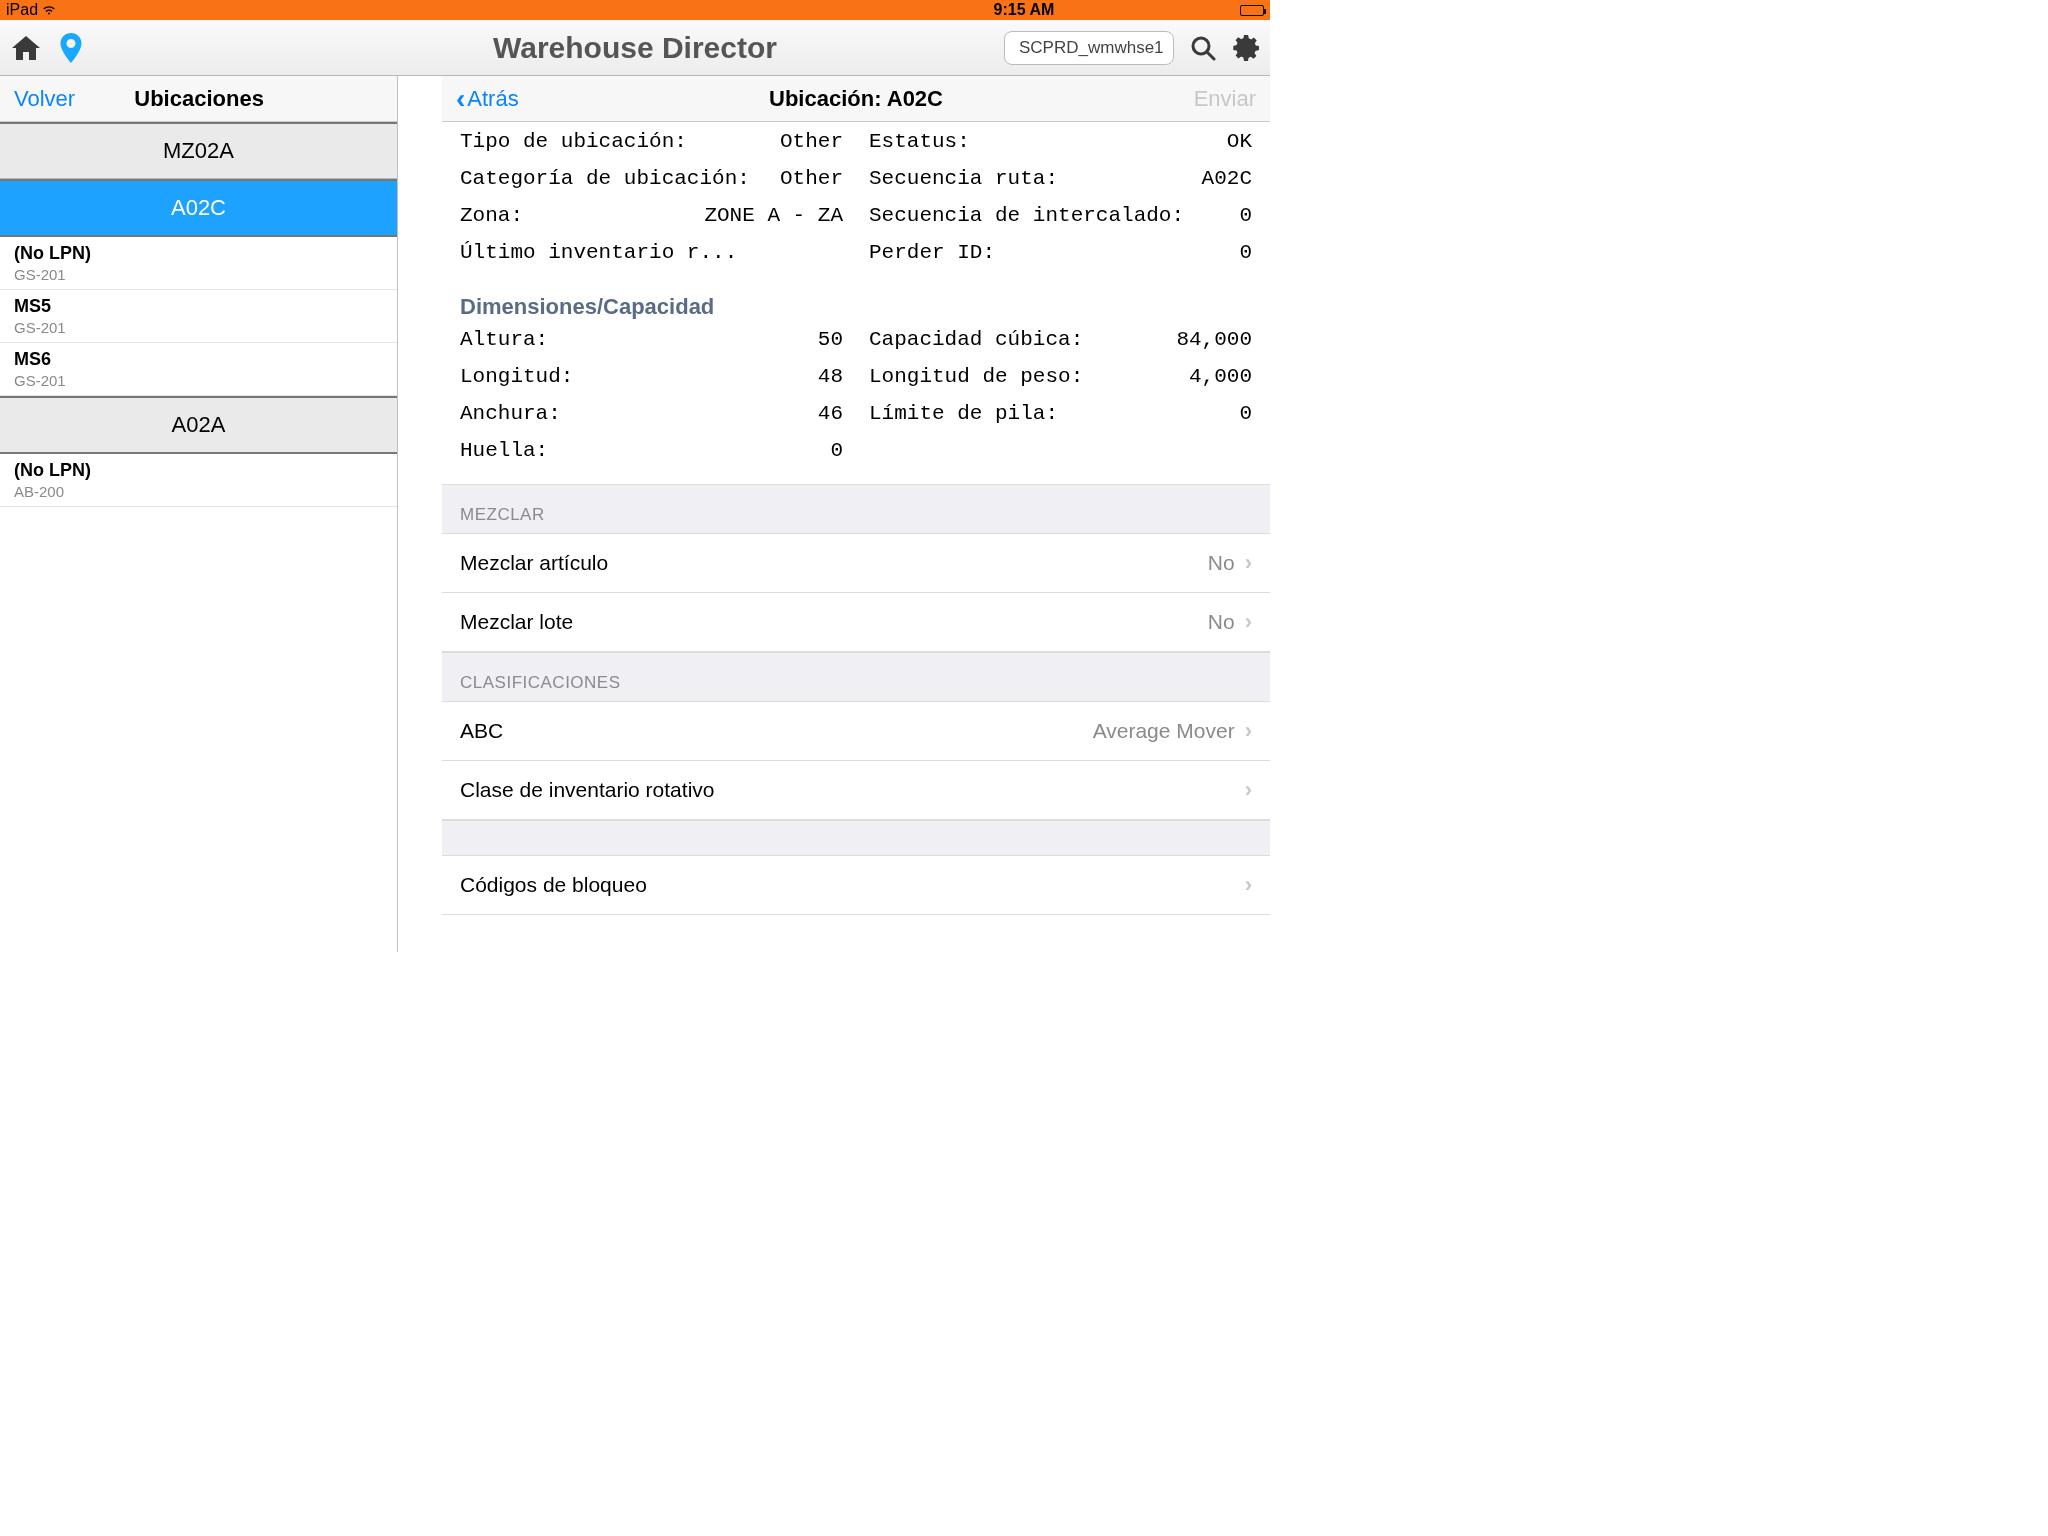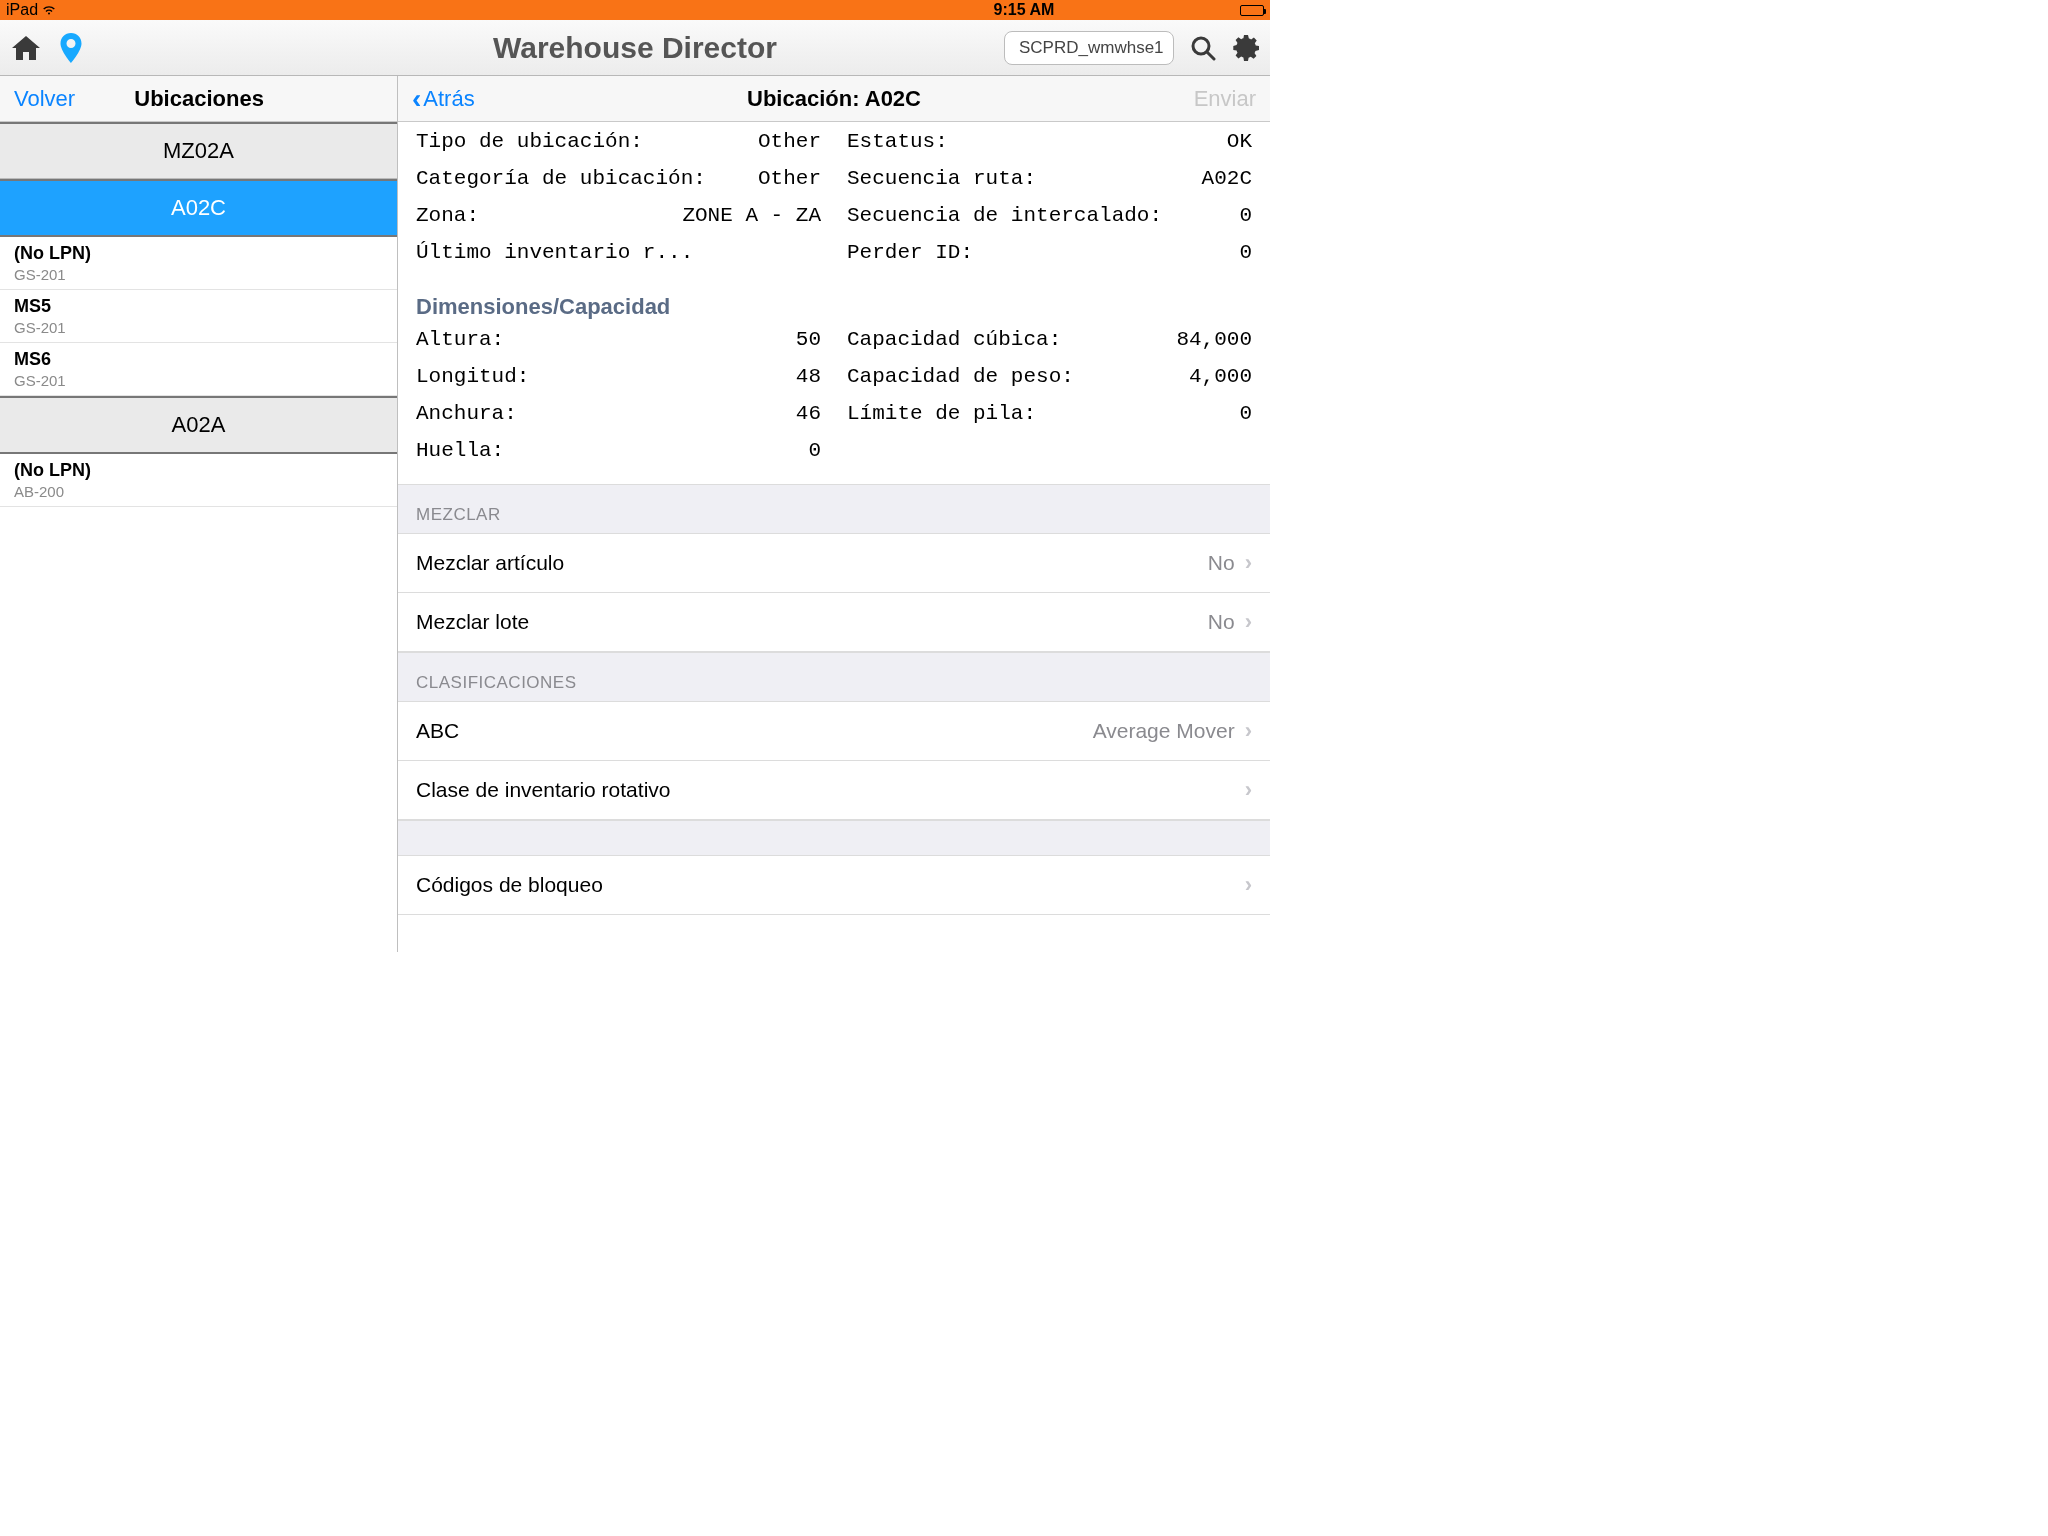--- a/index.html
+++ b/index.html
@@ -13,21 +13,21 @@
   .battery:after { content:""; position:absolute; right:-3px; top:3px; width:2px; height:5px; background:#000; border-radius:0 1px 1px 0;}
   .battery .fill { background:#000; height:100%; width:80%; }
   
   .appheader { height: 56px; background: linear-gradient(#fafafa,#ececec); border-bottom:1px solid #b8b8b8; display:flex; align-items:center; padding:0 10px; position:relative;}
   .appheader .title { position:absolute; left:50%; transform:translateX(-50%); font-size:30px; font-weight:700; color:#555; }
   .appheader .left-icons { display:flex; align-items:center; gap:18px; }
   .appheader .right-icons { margin-left:auto; display:flex; align-items:center; gap:16px;}
   .home-icon svg, .pin-icon svg, .search-icon svg, .gear-icon svg { display:block; }
   .warehouse-pill { border:1px solid #bcbcbc; border-radius:8px; padding:6px 14px; font-size:17px; color:#444; background:#fff; width:170px; text-align:left;}
   
-  .splitter { display:flex; height: calc(952px - 20px - 56px); }
+  .splitter { display:flex; height: calc(952px - 20px - 56px); gap: 44px; }
   .leftpane { width: 398px; border-right:1px solid #bfbfbf; background:#fff; overflow:hidden;}
   .rightpane { flex:1; background:#fff; overflow-y:auto;}
   
   .pane-nav { height:46px; display:flex; align-items:center; padding:0 14px; background:#f7f7f7; border-bottom:1px solid #c9c9c9;}
   .pane-nav .back { color:#0a84ff; font-size:22px; font-weight:400; cursor:pointer;}
   .pane-nav .pane-title { flex:1; text-align:center; font-weight:700; font-size:22px; }
   
   .loc-header { background:#eaeaea; border-top:2px solid #777; border-bottom:1px solid #bbb; text-align:center; font-size:22px; padding:14px 0; }
   .loc-header.selected { background:#1ea2ff; color:#fff; border-top:2px solid #777; border-bottom:2px solid #777;}
   .loc-header.nonselected { border-bottom:2px solid #777;}
@@ -187,21 +187,21 @@
         </div>
       <div class="kv">
           <span class="k">Capacidad cúbica:</span>
           <span class="v">84,000</span>
         </div>
       <div class="kv">
           <span class="k">Longitud:</span>
           <span class="v">48</span>
         </div>
       <div class="kv">
-          <span class="k">Capacidad de peso:</span>
+          <span class="k">Longitud de peso:</span>
           <span class="v">4,000</span>
         </div>
       <div class="kv">
           <span class="k">Anchura:</span>
           <span class="v">46</span>
         </div>
       <div class="kv">
           <span class="k">Límite de pila:</span>
           <span class="v">0</span>
         </div>

